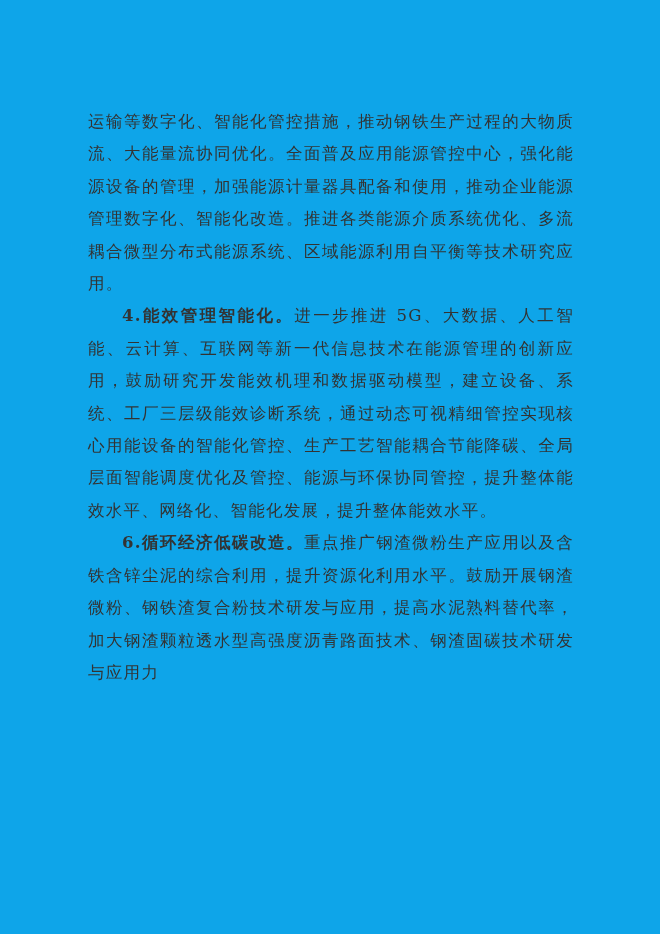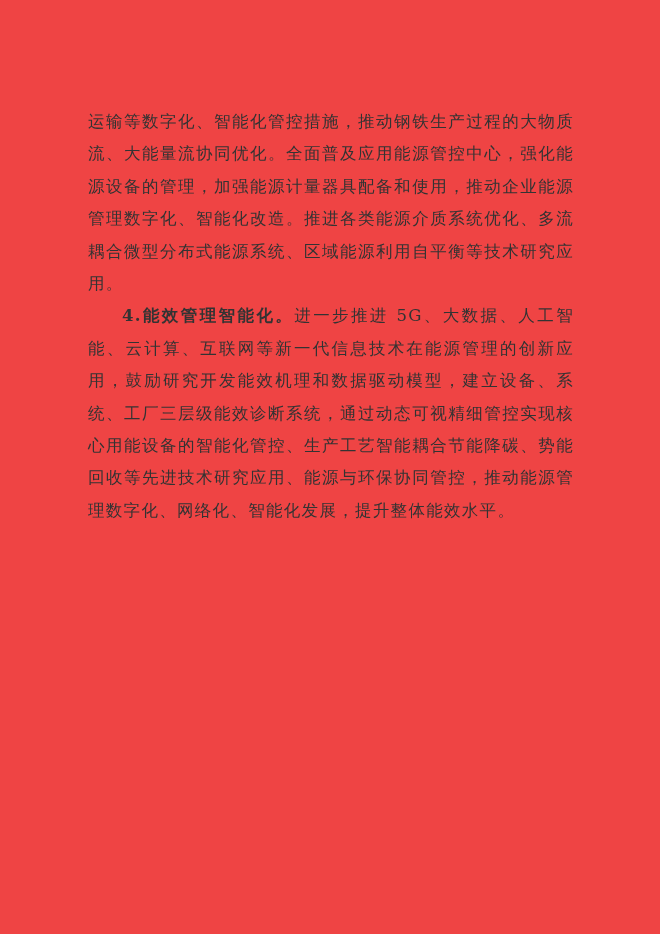--- a/index.html
+++ b/index.html
@@ -4,21 +4,21 @@
 <style>
   html, body {
     margin: 0;
     padding: 0;
     background: #ffffff;
   }
   .page {
     position: relative;
     width: 660px;
     height: 934px;
-    background: #ef4444;
+    background: #0ea5e9;
     box-sizing: border-box;
     padding: 106px 86px 0 88px;
     overflow: hidden;
     font-family: "DejaVu Serif", "Liberation Serif", serif;
     font-size: 16.5px;
     line-height: 32.4px;
     color: #333333;
   }
   .para {
     margin: 0;
@@ -34,17 +34,18 @@
     font-weight: bold;
   }
 </style>
 </head>
 <body>
 
 <div class="page">
 
   <p class="para"><span class="lead"></span><span>运输等数字化、智能化管控措施，推动钢铁生产过程的大物质流、大能量流协同优化。全面普及应用能源管控中心，强化能源设备的管理，加强能源计量器具配备和使用，推动企业能源管理数字化、智能化改造。推进各类能源介质系统优化、多流耦合微型分布式能源系统、区域能源利用自平衡等技术研究应用。</span></p>
 
-  <p class="para indented"><span class="lead">4.能效管理智能化。</span><span>进一步推进 5G、大数据、人工智能、云计算、互联网等新一代信息技术在能源管理的创新应用，鼓励研究开发能效机理和数据驱动模型，建立设备、系统、工厂三层级能效诊断系统，通过动态可视精细管控实现核心用能设备的智能化管控、生产工艺智能耦合节能降碳、势能回收等先进技术研究应用、能源与环保协同管控，推动能源管理数字化、网络化、智能化发展，提升整体能效水平。</span></p>
+  <p class="para indented"><span class="lead">4.能效管理智能化。</span><span>进一步推进 5G、大数据、人工智能、云计算、互联网等新一代信息技术在能源管理的创新应用，鼓励研究开发能效机理和数据驱动模型，建立设备、系统、工厂三层级能效诊断系统，通过动态可视精细管控实现核心用能设备的智能化管控、生产工艺智能耦合节能降碳、全局层面智能调度优化及管控、能源与环保协同管控，提升整体能效水平、网络化、智能化发展，提升整体能效水平。</span></p>
 
 
+  <p class="para indented"><span class="lead">6.循环经济低碳改造。</span><span>重点推广钢渣微粉生产应用以及含铁含锌尘泥的综合利用，提升资源化利用水平。鼓励开展钢渣微粉、钢铁渣复合粉技术研发与应用，提高水泥熟料替代率，加大钢渣颗粒透水型高强度沥青路面技术、钢渣固碳技术研发与应用力</span></p>
 
 </div>
 
 </body></html>

